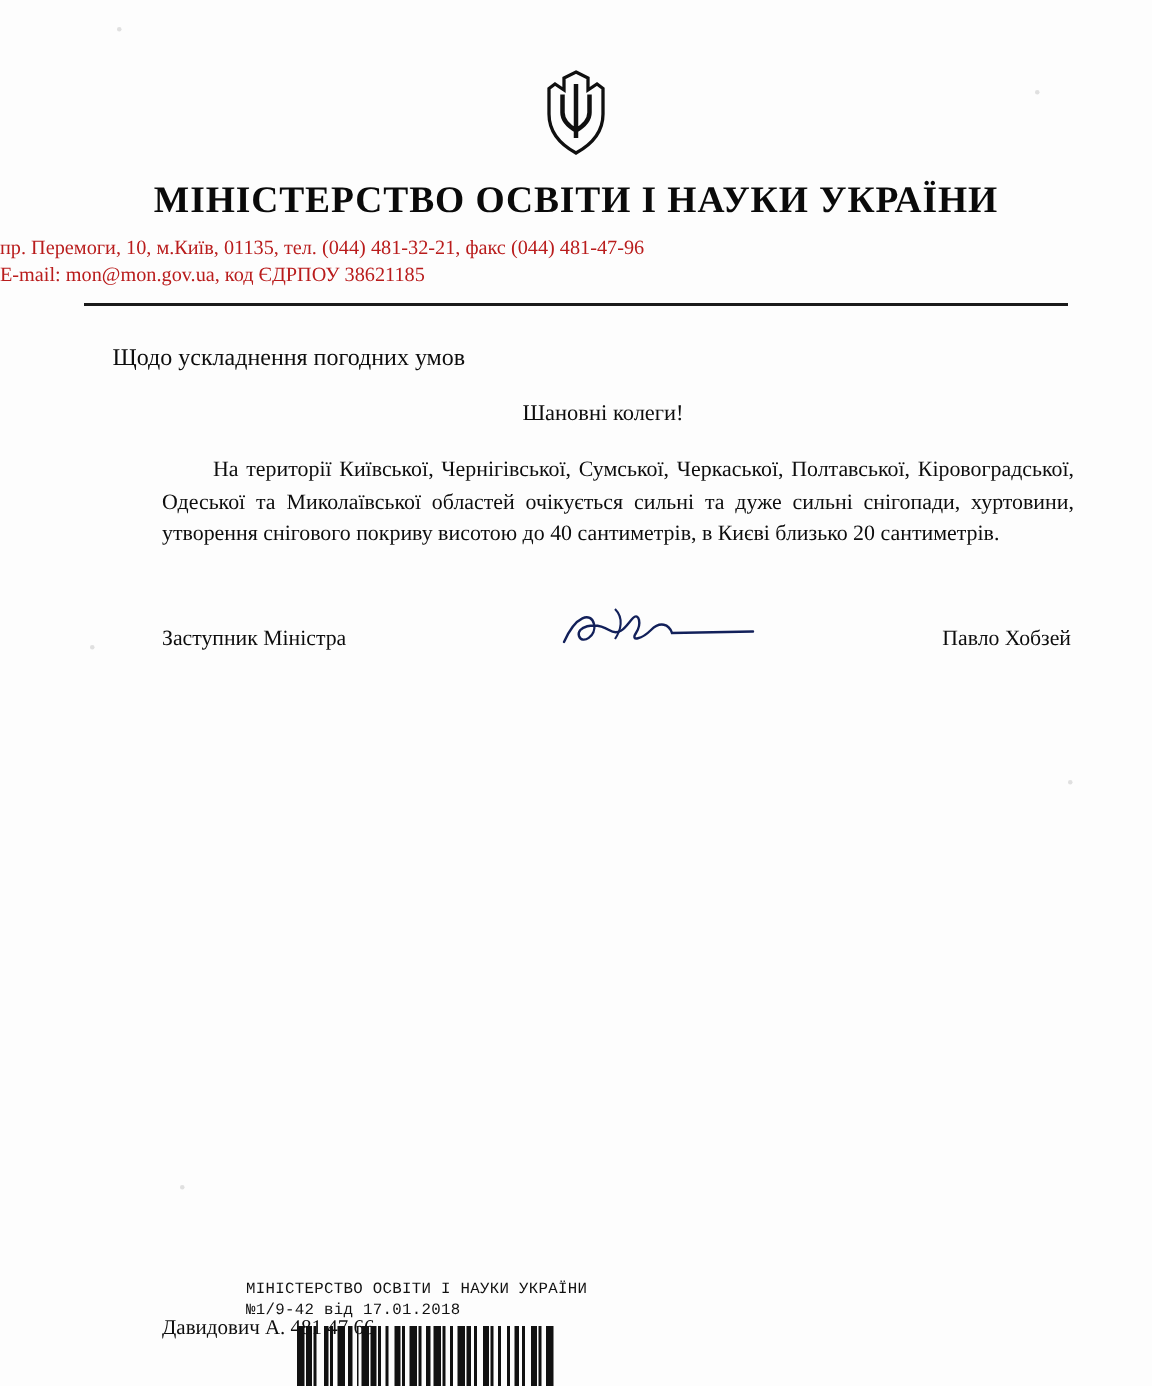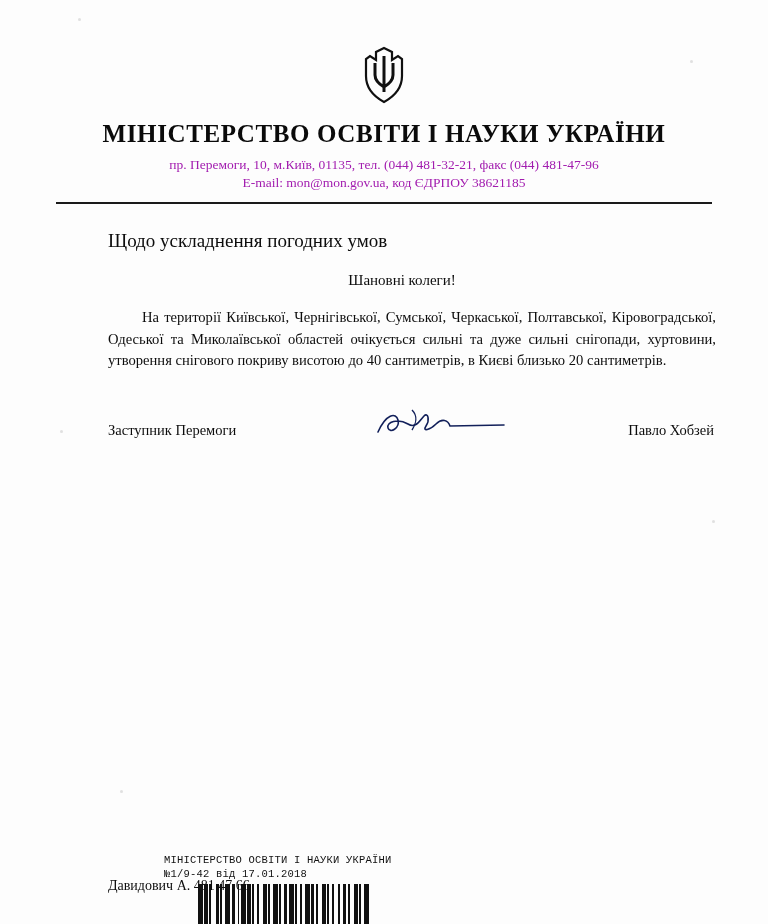--- a/index.html
+++ b/index.html
@@ -35,46 +35,46 @@
   }
   .ministry-title {
     text-align: center;
     font-size: 25px;
     font-weight: bold;
     letter-spacing: 0.6px;
     margin-top: 16px;
     color: #0a0a0a;
   }
   .contact-line {
-    text-align: center;
+    text-align: left;
     font-size: 13.5px;
     margin-top: 9px;
-    color: #a21caf;
+    color: #b91c1c;
   }
   .contact-line.second {
     margin-top: 2px;
   }
   .rule {
     margin: 11px 56px 0 56px;
     border-top: 2px solid #1a1a1a;
   }
 
   
   .addressee {
     margin: 33px 92px 0 0;
     text-align: left;
     padding-left: 440px;
     font-size: 14.5px;
     line-height: 1.45;
   }
 
   
   .subject {
-    margin: 26px 0 0 108px;
-    font-size: 19px;
+    margin: 26px 0 0 75px;
+    font-size: 16px;
   }
 
   .salutation {
     text-align: center;
     font-size: 15px;
     margin-top: 20px;
     padding-left: 36px;
   }
 
   
@@ -188,21 +188,21 @@
   <div class="subject">Щодо ускладнення погодних умов</div>
 
   <div class="salutation">Шановні колеги!</div>
 
   <div class="body-text">
     <p>На території Київської, Чернігівської, Сумської, Черкаської, Полтавської, Кіровоградської, Одеської та Миколаївської областей очікується сильні та дуже сильні снігопади, хуртовини, утворення снігового покриву висотою до 40 сантиметрів, в Києві близько 20 сантиметрів.</p>
   </div>
 
   <div class="sign-block">
     <div class="sign-row">
-      <div>Заступник Перемоги</div>
+      <div>Заступник Міністра</div>
       <div class="signature-mark">
         <svg width="150" height="34" viewBox="0 0 150 34">
           <path d="M6 24 C14 6 24 4 26 12 C28 20 18 26 16 20 C14 14 26 10 36 16 C44 21 48 12 52 8
                    C56 4 58 12 54 18 C50 24 58 22 64 16 C70 10 76 12 78 18 L132 17" fill="none" stroke="#12205a" stroke-width="1.6" stroke-linecap="round"></path>
           <path d="M40 2 C46 8 44 16 40 22" fill="none" stroke="#12205a" stroke-width="1.4"></path>
         </svg>
       </div>
       <div class="sign-name">Павло Хобзей</div>
     </div>
   </div>

